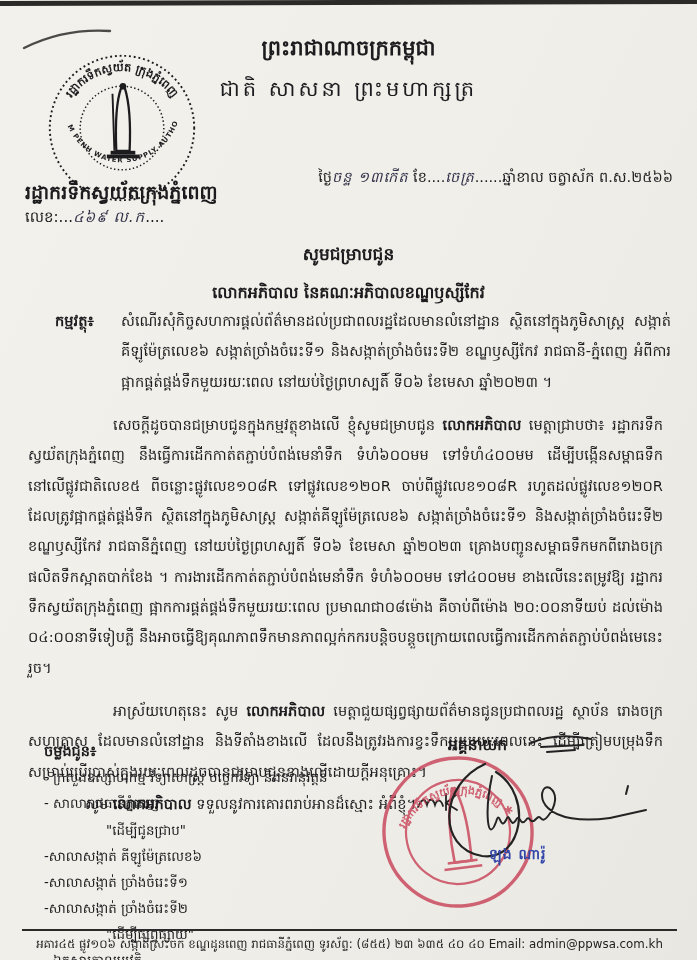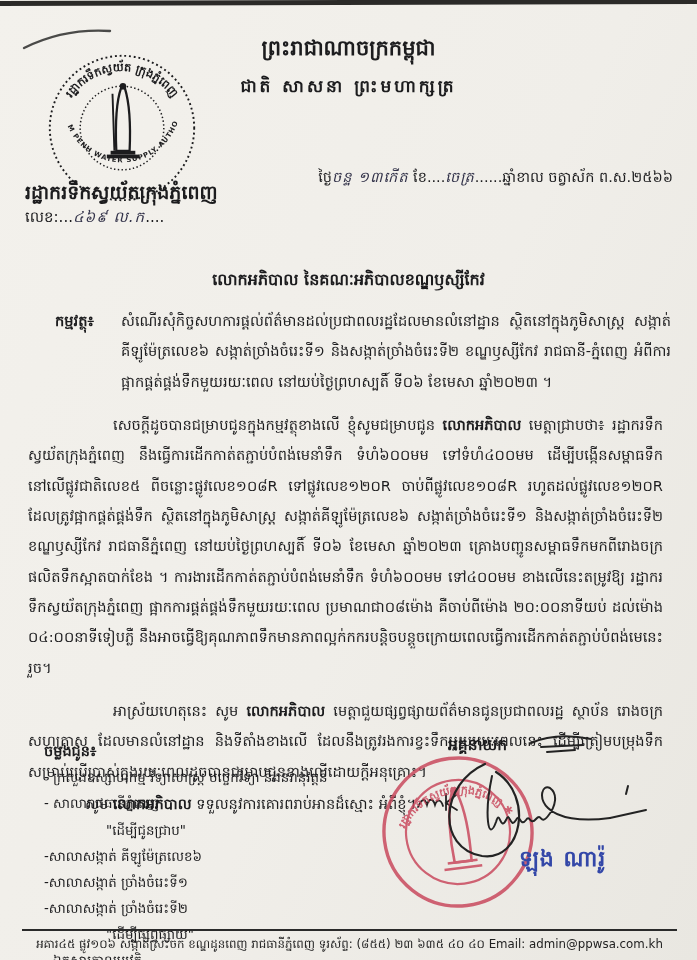--- a/index.html
+++ b/index.html
@@ -4,52 +4,52 @@
 <style>
   html,body{margin:0;padding:0;width:697px;height:960px;background:#d9d7d2;}
   .page{position:relative;width:697px;height:960px;overflow:hidden;
         background:linear-gradient(115deg,#f3f1ec 0%,#f0eee9 55%,#e9e7e1 100%);
         font-family:"DejaVu Sans",sans-serif;color:#1c1c1e;}
   .scan-edge{position:absolute;top:0;left:0;width:100%;height:5px;background:#2b2a28;transform:skewY(-.15deg);}
   .pen-mark{position:absolute;left:20px;top:22px;}
 
   .header{position:absolute;top:34px;left:0;width:100%;text-align:center;}
   .kingdom{font-size:21px;font-weight:bold;}
-  .motto{font-size:17px;font-weight:bold;margin-top:10px;letter-spacing:3px;}
+  .motto{font-size:21px;font-weight:normal;margin-top:10px;letter-spacing:3px;}
 
   .logo{position:absolute;left:46px;top:52px;width:152px;height:152px;}
 
   .org-line{position:absolute;left:25px;top:180px;font-weight:bold;font-size:19px;}
   .ref-line{position:absolute;left:25px;top:207px;font-size:15px;}
   .hw{color:#33334a;font-style:italic;letter-spacing:1px;text-align:right;}
 
   .date-block{position:absolute;right:24px;top:163px;text-align:right;font-size:14.5px;line-height:2.0;}
 
   .salutation{position:absolute;top:243px;left:0;width:100%;text-align:center;}
   .salutation .l1{font-size:17px;font-weight:bold;}
-  .salutation .l2{font-size:16px;font-weight:bold;margin-top:26px;}
+  .salutation .l2{font-size:16px;font-weight:bold;margin-top:14px;}
 
   .body-text{position:absolute;top:306px;left:28px;right:26px;font-size:14.6px;line-height:2.08;text-align:justify;}
   .subject-row{display:flex;margin-left:27px;}
   .subject-label{font-weight:bold;flex:0 0 66px;}
   .subject-body{flex:1;}
   .para{margin:13px 8px 0 0;text-indent:85px;}
   .closing{margin:2px 0 0 0;text-indent:57px;}
   .bold{font-weight:bold;}
   .inline-mark{vertical-align:-4px;}
 
   .cc-block{position:absolute;left:44px;top:737px;font-size:13.4px;line-height:1.95;}
   .cc-title{font-weight:bold;font-size:14.5px;}
   .cc-indent{padding-left:62px;}
 
   .sig-title{position:absolute;left:448px;top:735px;font-weight:bold;font-size:15.5px;}
   .sig-swoosh{position:absolute;left:527px;top:733px;}
   .stamp{position:absolute;left:376px;top:750px;width:164px;height:164px;transform:rotate(-7deg);opacity:.85;}
   .sig-script{position:absolute;left:430px;top:752px;}
-  .sig-name{position:absolute;left:519px;top:845px;color:#3347a8;font-weight:bold;font-size:22px;letter-spacing:1px;}
+  .sig-name{position:absolute;left:489px;top:845px;color:#3347a8;font-weight:bold;font-size:14px;letter-spacing:1px;}
 
   .footer{position:absolute;left:22px;right:20px;bottom:6px;text-align:center;font-size:11.8px;
           border-top:2px solid #2a2a2a;padding-top:5px;color:#222;}
 </style>
 </head>
 <body>
 
 <div class="page">
 
   <div class="scan-edge"></div>
@@ -92,20 +92,21 @@
   </div>
 
   <div class="date-block">
     <div>
       <span>ថ្ងៃ</span><span class="hw">ចន្ទ ១៣កើត</span>
       <span>ខែ....</span><span class="hw">ចេត្រ</span><span>......ឆ្នាំខាល ចត្វាស័ក ព.ស.២៥៦៦</span>
     </div>
   </div>
 
   <div class="salutation">
+    <div class="l1">សូមជម្រាបជូន</div>
     <div class="l2">លោកអភិបាល នៃគណៈអភិបាលខណ្ឌឫស្សីកែវ</div>
   </div>
 
   <div class="body-text">
     <div class="subject-row">
       <span class="subject-label">កម្មវត្ថុ៖</span>
       <span class="subject-body">សំណើរសុំកិច្ចសហការផ្តល់ព័ត៌មានដល់ប្រជាពលរដ្ឋដែលមានលំនៅដ្ឋាន ស្ថិតនៅក្នុងភូមិសាស្ត្រ សង្កាត់គីឡូម៉ែត្រលេខ៦ សង្កាត់ច្រាំងចំរេះទី១ និងសង្កាត់ច្រាំងចំរេះទី២ ខណ្ឌឫស្សីកែវ រាជធានី-ភ្នំពេញ អំពីការផ្អាកផ្គត់ផ្គង់ទឹកមួយរយៈពេល នៅយប់ថ្ងៃព្រហស្បតិ៍ ទី០៦ ខែមេសា ឆ្នាំ២០២៣ ។</span>
     </div>
     <p class="para"><span>សេចក្តីដូចបានជម្រាបជូនក្នុងកម្មវត្ថុខាងលើ ខ្ញុំសូមជម្រាបជូន </span><span class="bold">លោកអភិបាល</span><span> មេត្តាជ្រាបថា៖ រដ្ឋាករទឹកស្វយ័តក្រុងភ្នំពេញ នឹងធ្វើការដើកកាត់តភ្ជាប់បំពង់មេនាំទឹក ទំហំ៦០០មម ទៅទំហំ៤០០មម ដើម្បីបង្កើនសម្ពាធទឹក នៅលើផ្លូវជាតិលេខ៥ ពីចន្លោះផ្លូវលេខ១០៨R ទៅផ្លូវលេខ១២០R ចាប់ពីផ្លូវលេខ១០៨R រហូតដល់ផ្លូវលេខ១២០R ដែលត្រូវផ្អាកផ្គត់ផ្គង់ទឹក ស្ថិតនៅក្នុងភូមិសាស្ត្រ សង្កាត់គីឡូម៉ែត្រលេខ៦ សង្កាត់ច្រាំងចំរេះទី១ និងសង្កាត់ច្រាំងចំរេះទី២ ខណ្ឌឫស្សីកែវ រាជធានីភ្នំពេញ នៅយប់ថ្ងៃព្រហស្បតិ៍ ទី០៦ ខែមេសា ឆ្នាំ២០២៣ គ្រោងបញ្ជូនសម្ពាធទឹកមកពីរោងចក្រផលិតទឹកស្អាតបាក់ខែង ។ ការងារដើកកាត់តភ្ជាប់បំពង់មេនាំទឹក ទំហំ៦០០មម ទៅ៤០០មម ខាងលើនេះតម្រូវឱ្យ រដ្ឋាករទឹកស្វយ័តក្រុងភ្នំពេញ ផ្អាកការផ្គត់ផ្គង់ទឹកមួយរយៈពេល ប្រមាណជា០៨ម៉ោង គឺចាប់ពីម៉ោង ២០:០០នាទីយប់ ដល់ម៉ោង ០៤:០០នាទីទៀបភ្លឺ នឹងអាចធ្វើឱ្យគុណភាពទឹកមានភាពល្អក់កករបន្តិចបន្តួចក្រោយពេលធ្វើការដើកកាត់តភ្ជាប់បំពង់មេនេះរួច។</span></p>
     <p class="para"><span>អាស្រ័យហេតុនេះ សូម </span><span class="bold">លោកអភិបាល</span><span> មេត្តាជួយផ្សព្វផ្សាយព័ត៌មានជូនប្រជាពលរដ្ឋ ស្ថាប័ន រោងចក្រ សហគ្រាស ដែលមានលំនៅដ្ឋាន និងទីតាំងខាងលើ ដែលនឹងត្រូវរងការខ្វះទឹកមួយរយៈពេលនេះ ដើម្បីត្រៀមបម្រុងទឹកសម្រាប់ប្រើប្រាស់ក្នុងរយៈពេលដូចបានជម្រាបជូនខាងលើដោយក្តីអនុគ្រោះ។</span></p>

